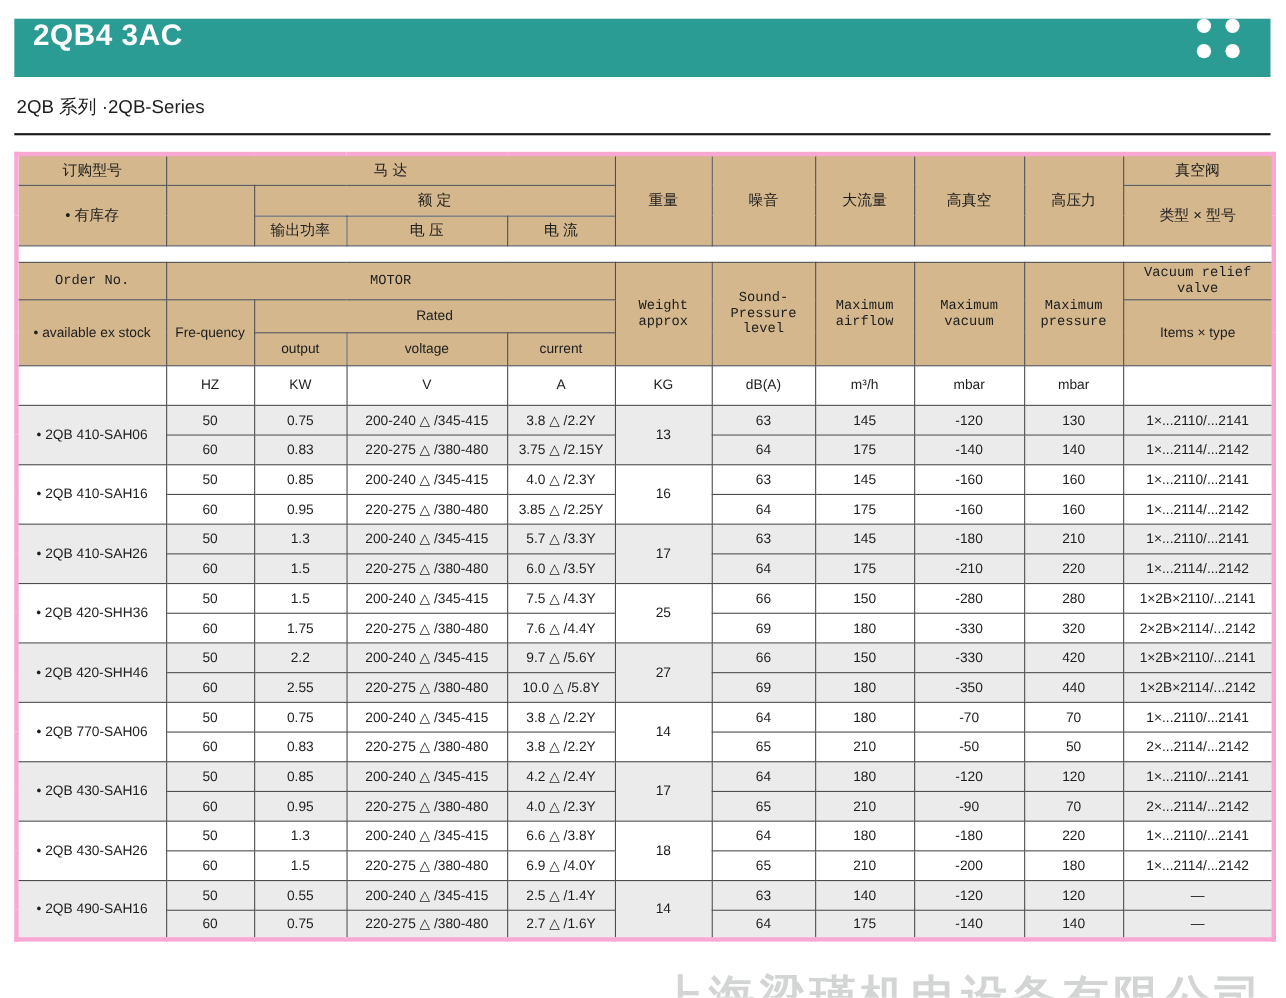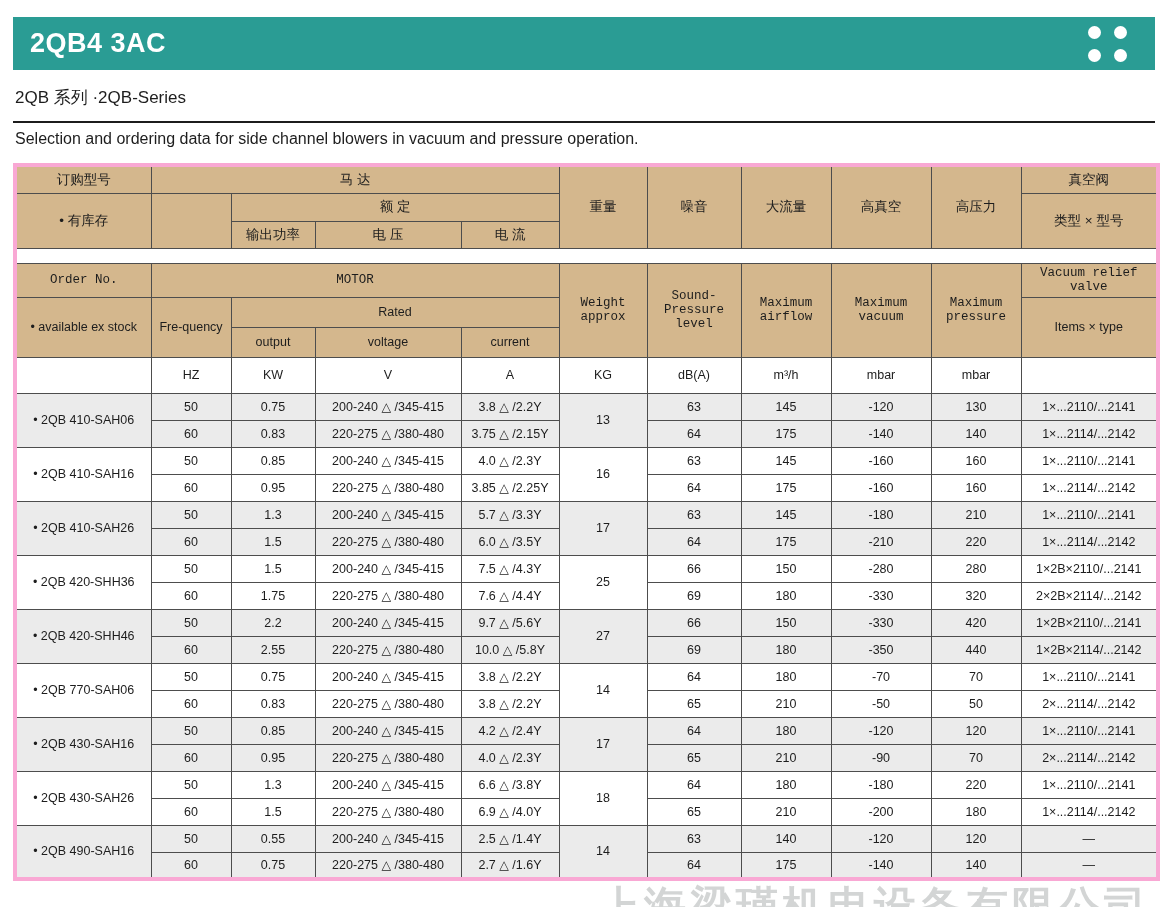--- a/index.html
+++ b/index.html
@@ -4,21 +4,21 @@
 <style>
   html,body{margin:0;padding:0;background:#ffffff;}
   body{
     width:1169px;height:907px;overflow:hidden;position:relative;
     font-family:"Liberation Sans","DejaVu Sans",sans-serif;color:#1d1d1d;
   }
   .page{padding:17px 14px 0 13px;}
 
   
   .banner{
-    height:53px;background:#2a9c94;display:flex;align-items:center;
+    height:53px;background:#2a9c94;display:flex;align-items:flex-start;
     justify-content:space-between;
   }
   .banner h1{
     margin:0 0 0 17px;color:#ffffff;font-size:27px;font-weight:bold;
     letter-spacing:0.5px;
   }
   .dots{display:grid;grid-template-columns:13px 13px;gap:10px 13px;margin-right:28px;}
   .dots span{width:13px;height:13px;border-radius:50%;background:#ffffff;display:block;}
 
   
@@ -61,21 +61,20 @@
     <div class="dots">
       <span></span>
       <span></span>
       <span></span>
       <span></span>
     </div>
   </div>
 
   <div class="series">2QB  系列 ·2QB-Series</div>
   <hr class="rule">
-  <div class="cap-en">Selection and ordering data for side channel blowers in vacuum and pressure operation.</div>
 
   <table>
     <colgroup>
       <col style="width:136px">
         <col style="width:80px">
         <col style="width:84px">
       <col style="width:146px">
         <col style="width:98px">
         <col style="width:88px">
       <col style="width:94px">

